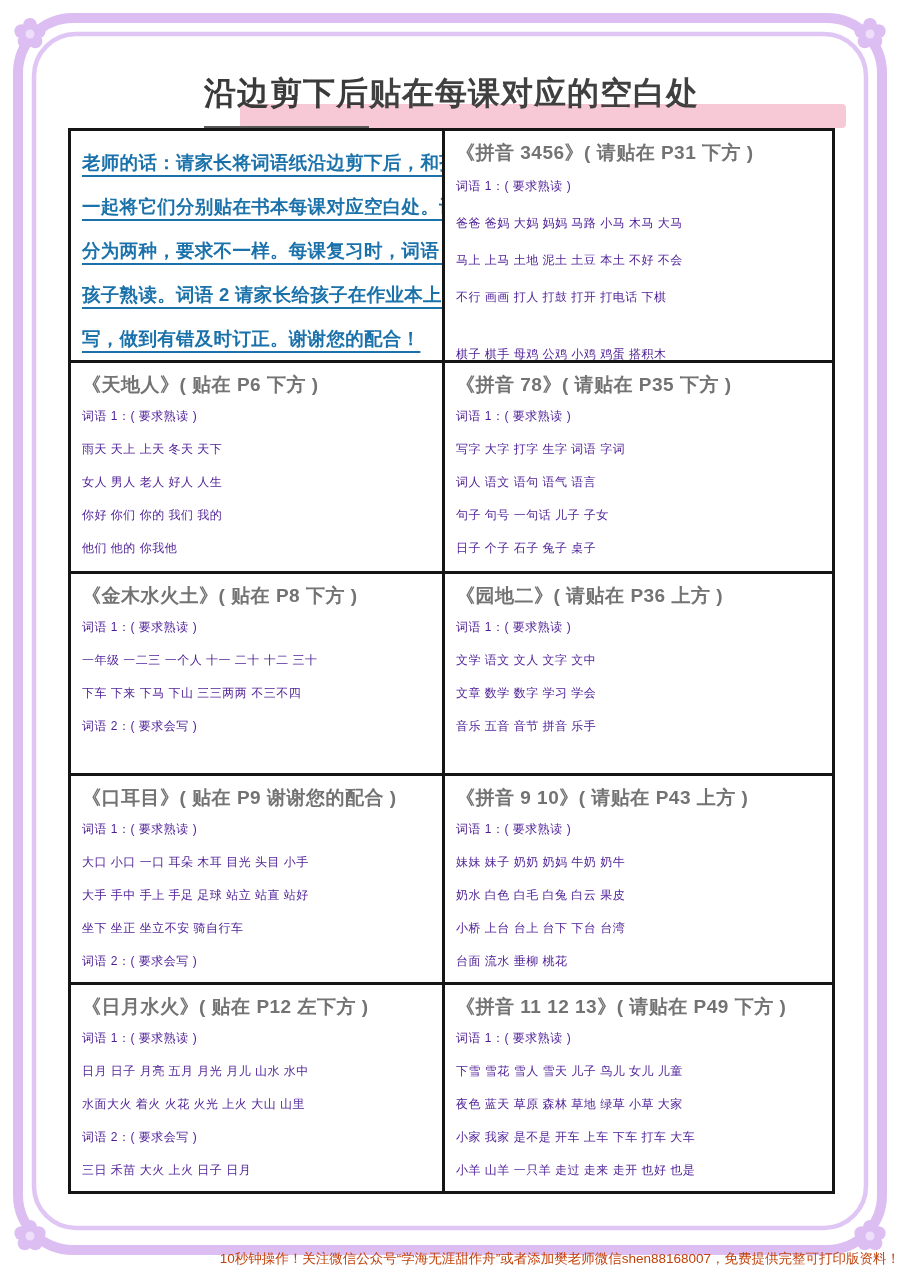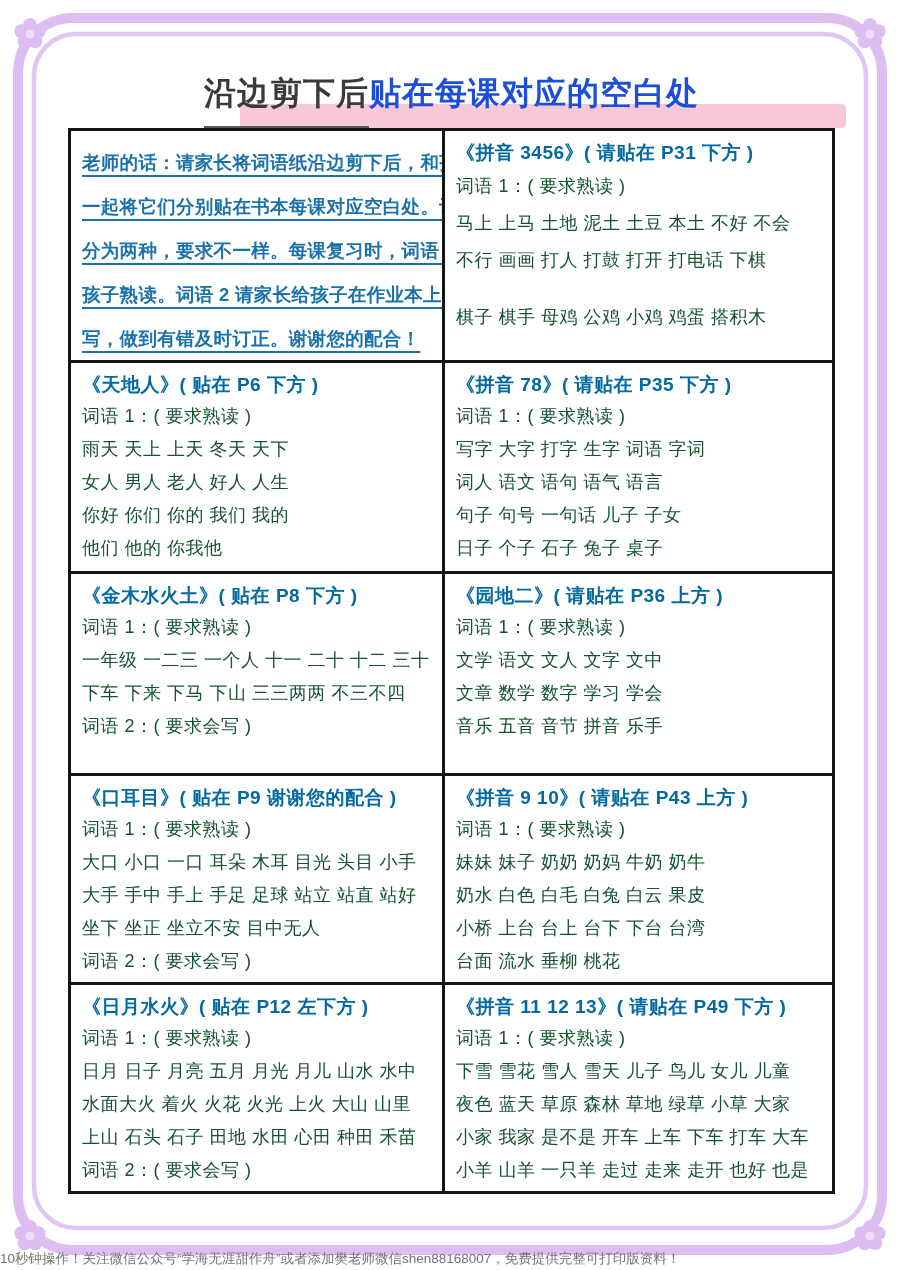--- a/index.html
+++ b/index.html
@@ -15,56 +15,56 @@
   .title-highlight {
     position:absolute; left:240px; top:104px; width:606px; height:24px;
     background:#f7c9d7; border-radius:4px; z-index:1;
   }
   .page-title {
     position:absolute; left:68px; top:72px; width:767px; text-align:center; z-index:2;
     font-family:"Liberation Serif","DejaVu Serif",serif;
     font-weight:bold; font-size:32px; letter-spacing:1px; white-space:nowrap;
   }
   .t-black { color:#3a3a3a; border-bottom:6px double #5a5a5a; padding-bottom:15px; }
-  .t-red   { color:#1d4ed8; border-bottom:6px double #e04a55; padding-bottom:20px;text-align:right; }
+  .t-red   { color:#404040; border-bottom:6px double #e04a55; padding-bottom:20px;text-align:right; }
 
   
   .paper-table {
     position:absolute; left:68px; top:128px; width:767px; z-index:2;
     box-sizing:border-box; border:3px solid #151515; background:#fff;
     display:grid; grid-template-columns:374px 1fr;
     grid-template-rows:232px 211px 202px 209px 206px;
   }
   .cell { box-sizing:border-box; padding:7px 10px 0 11px; overflow:hidden; }
   .cell.bR { border-right:3px solid #151515; }
   .cell.bB { border-bottom:3px solid #151515; }
 
   .cell-title {
-    color:#0369a1; font-weight:bold; font-size:19px;
+    color:#737373; font-weight:bold; font-size:19px;
     line-height:30px; white-space:nowrap; letter-spacing:0.5px;
   }
   .line {
-    color:#14532d; font-size:18px; line-height:33px;
+    color:#4c1d95; font-size:12px; line-height:33px;
     white-space:nowrap; letter-spacing:0.5px;
   }
   .cell-p3456 .line { line-height:37px; }
   .cell-p3456 .line:last-child { margin-top:20px; }
 
   
   .teacher { padding-top:10px; }
   .teacher .line {
     color:#1b72ab; font-weight:bold; font-size:18.5px; line-height:44px;
     text-decoration:underline; text-underline-offset:6px;
     text-decoration-thickness:2px; letter-spacing:0.3px;
   }
 
   
   .footer {
-    position:absolute; left:0; bottom:2px; width:900px; text-align:left;
-    color:#737373; font-size:13.5px; z-index:3; white-space:nowrap;
+    position:absolute; left:0; bottom:2px; width:900px; text-align:right;
+    color:#c2410c; font-size:13.5px; z-index:3; white-space:nowrap;
   }
 </style>
 </head>
 <body>
 
 <svg id="frame-svg" width="900" height="1270" viewBox="0 0 900 1270">
   <rect x="18" y="18" width="864" height="1232" rx="55" ry="55" fill="none" stroke="#dcbef2" stroke-width="10"></rect>
   <rect x="34" y="34" width="832" height="1194" rx="42" ry="42" fill="none" stroke="#e0c6f4" stroke-width="4.5"></rect>
   <g transform="translate(30,34)">
     <g fill="#dcbef2">
@@ -120,20 +120,21 @@
         <div class="line">分为两种，要求不一样。每课复习时，词语 1 请</div>
         <div class="line">孩子熟读。词语 2 请家长给孩子在作业本上听</div>
         <div class="line">写，做到有错及时订正。谢谢您的配合！</div>
       </div>
   </div>
 
   <div class="cell cell-p3456 bB">
     <div class="cell-title">《拼音 3456》( 请贴在 P31 下方 )</div>
     <div>
         <div class="line">词语 1：( 要求熟读 )</div>
+        <div class="line">爸爸 爸妈 大妈 妈妈 马路 小马 木马 大马</div>
         <div class="line">马上 上马 土地 泥土 土豆 本土 不好 不会</div>
         <div class="line">不行 画画 打人 打鼓 打开 打电话 下棋</div>
         <div class="line">棋子 棋手 母鸡 公鸡 小鸡 鸡蛋 搭积木</div>
       </div>
   </div>
 
   <div class="cell bR bB">
     <div class="cell-title">《天地人》( 贴在 P6 下方 )</div>
     <div>
         <div class="line">词语 1：( 要求熟读 )</div>
@@ -175,21 +176,21 @@
         <div class="line">音乐 五音 音节 拼音 乐手</div>
       </div>
   </div>
 
   <div class="cell bR bB">
     <div class="cell-title">《口耳目》( 贴在 P9 谢谢您的配合 )</div>
     <div>
         <div class="line">词语 1：( 要求熟读 )</div>
         <div class="line">大口 小口 一口 耳朵 木耳 目光 头目 小手</div>
         <div class="line">大手 手中 手上 手足 足球 站立 站直 站好</div>
-        <div class="line">坐下 坐正 坐立不安 目中无人</div>
+        <div class="line">坐下 坐正 坐立不安 骑自行车</div>
         <div class="line">词语 2：( 要求会写 )</div>
         <div class="line">一口 小手 手上 口耳目</div>
       </div>
   </div>
 
   <div class="cell bB">
     <div class="cell-title">《拼音 9 10》( 请贴在 P43 上方 )</div>
     <div>
         <div class="line">词语 1：( 要求熟读 )</div>
         <div class="line">妹妹 妹子 奶奶 奶妈 牛奶 奶牛</div>
@@ -198,21 +199,20 @@
         <div class="line">台面 流水 垂柳 桃花</div>
       </div>
   </div>
 
   <div class="cell bR">
     <div class="cell-title">《日月水火》( 贴在 P12 左下方 )</div>
     <div>
         <div class="line">词语 1：( 要求熟读 )</div>
         <div class="line">日月 日子 月亮 五月 月光 月儿 山水 水中</div>
         <div class="line">水面大火 着火 火花 火光 上火 大山 山里</div>
-        <div class="line">上山 石头 石子 田地 水田 心田 种田 禾苗</div>
         <div class="line">词语 2：( 要求会写 )</div>
         <div class="line">三日 禾苗 大火 上火 日子 日月</div>
       </div>
   </div>
 
   <div class="cell">
     <div class="cell-title">《拼音 11 12 13》( 请贴在 P49 下方 )</div>
     <div>
         <div class="line">词语 1：( 要求熟读 )</div>
         <div class="line">下雪 雪花 雪人 雪天 儿子 鸟儿 女儿 儿童</div>

